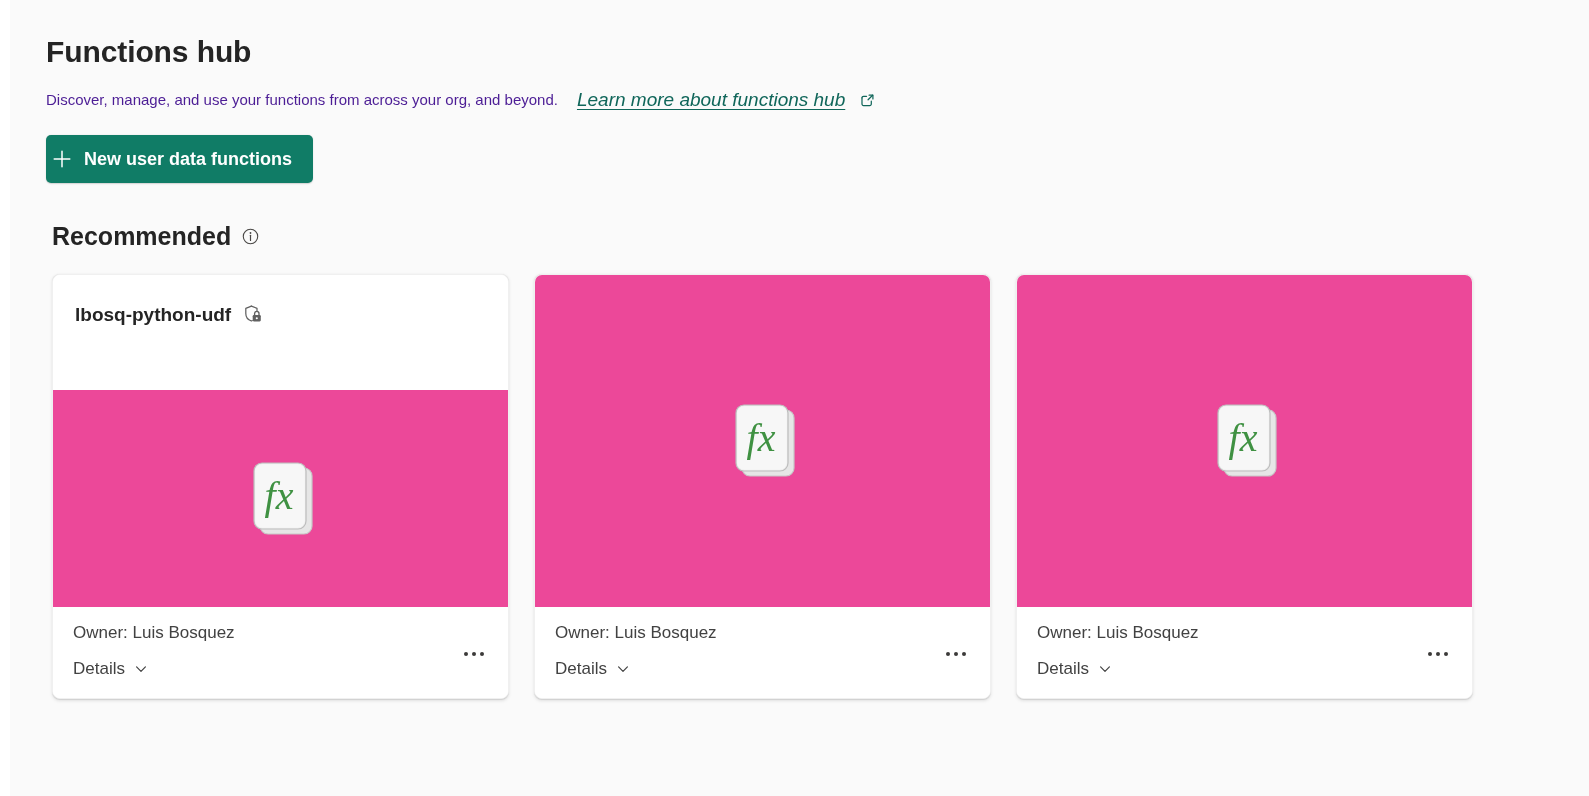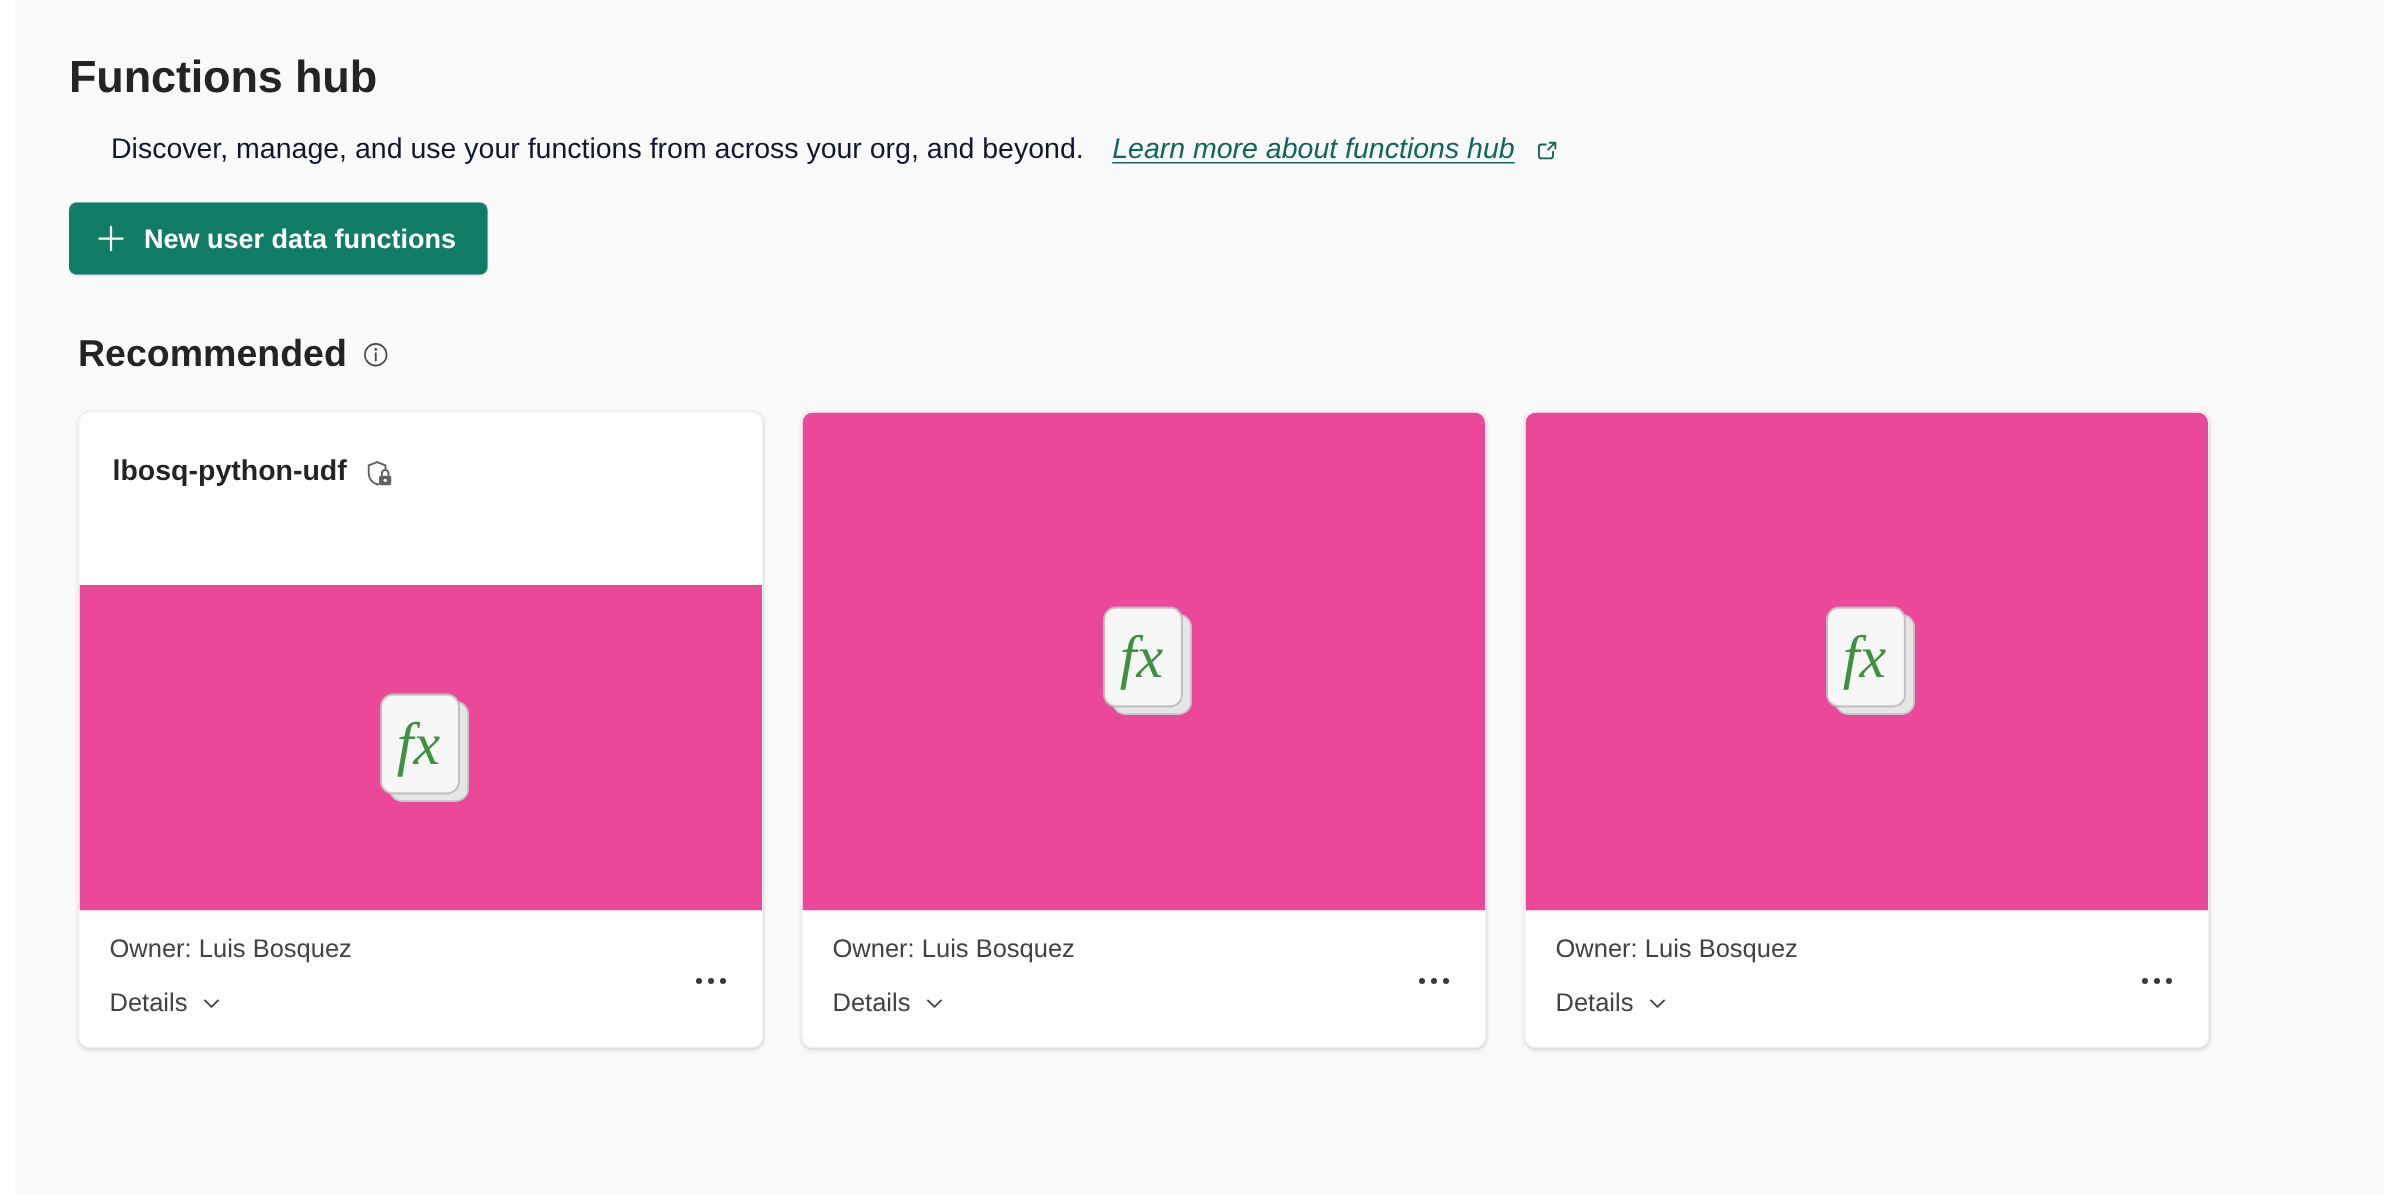--- a/index.html
+++ b/index.html
@@ -52,25 +52,24 @@
   }
 
   .subtitle-row {
     display: flex;
     align-items: center;
     margin-top: 14px;
     height: 28px;
   }
 
   .subtitle-text {
-    font-size: 19px;
-    color: #0f172a;
+    font-size: 15px;
+    color: #4c1d95;
     line-height: 26px;
     font-weight: 400;
-    margin-left: 28px;
   }
 
   .learn-more-link {
     display: inline-flex;
     align-items: center;
     margin-left: 19px;
     color: #0f6b5c;
     font-size: 19px;
     line-height: 26px;
     text-decoration: none;
@@ -91,21 +90,21 @@
     height: 20px;
   }
 
   
   .new-fn-button {
     display: inline-flex;
     align-items: center;
     gap: 11px;
     margin-top: 21px;
     height: 48px;
-    padding: 0 21px 0 17px;
+    padding: 0 21px 0 5px;
     background: #107c66;
     border: none;
     border-radius: 5px;
     color: #ffffff;
     font-family: "Liberation Sans", sans-serif;
     font-size: 18px;
     font-weight: 700;
     cursor: pointer;
     box-shadow: 0 0.6px 1.8px rgba(0,0,0,.10), 0 0.3px 0.9px rgba(0,0,0,.07);
     text-align: center;
@@ -165,21 +164,21 @@
   .card-header {
     height: 115px;
     flex: none;
     display: flex;
     align-items: flex-start;
     padding: 28px 22px 0 22px;
     background: #ffffff;
   }
   .card-title-wrap {
     display: flex;
-    align-items: flex-end;
+    align-items: flex-start;
     gap: 10px;
   }
   .card-title {
     font-size: 19px;
     font-weight: 600;
     color: #242424;
     line-height: 24px;
     white-space: nowrap;
   }
   .shield-lock-icon {

